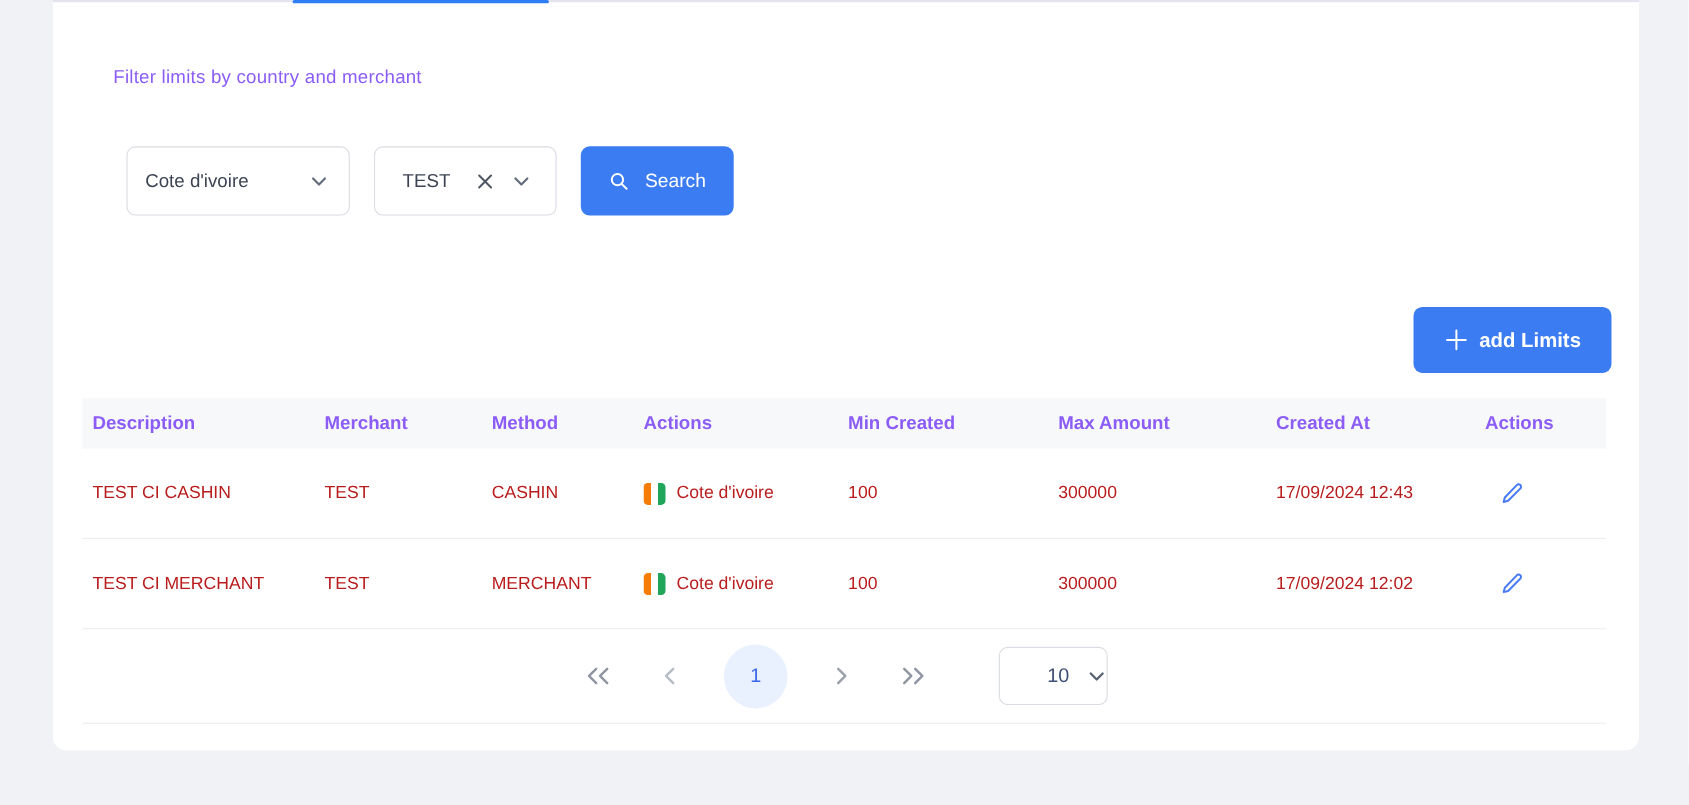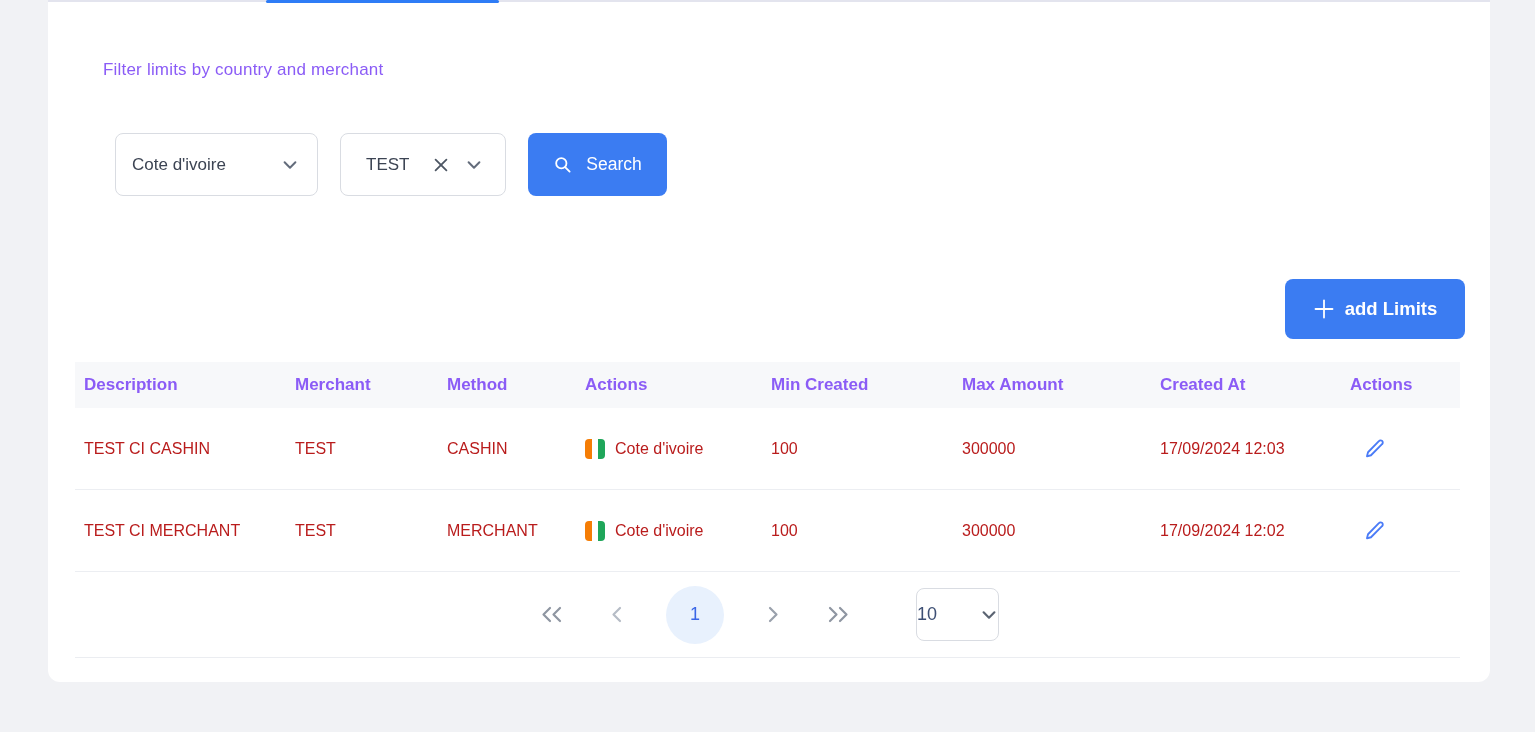--- a/index.html
+++ b/index.html
@@ -72,22 +72,22 @@
     display:flex; align-items:center; justify-content:center; gap:38px;
     border-bottom:1px solid #ebedf1;
   }
   .pg-btn { background:none; border:none; cursor:pointer; display:flex; align-items:center; padding:4px; }
   .pg-current {
     width:58px; height:58px; border-radius:50%; background:#e8f1fd;
     display:flex; align-items:center; justify-content:center;
     font-size:18px; color:#3a66e6; cursor:pointer;
   }
   .pg-size {
-    width:83px; height:53px; border:1px solid #d9dce2; border-radius:8px; background:#fff;
-    display:flex; align-items:center; justify-content:space-between; gap:16px;
+    width:99px; height:53px; border:1px solid #d9dce2; border-radius:8px; background:#fff;
+    display:flex; align-items:center; justify-content:flex-end; gap:16px;
     font-size:18px; color:#3d4f74; cursor:pointer; margin-left:24px;
   }
   svg { display:block; }
 </style>
 </head>
 <body>
 
 <div class="card">
   <div class="card-top-line"></div>
   <div class="tab-indicator"></div>
@@ -155,21 +155,21 @@
     <div class="t-grid t-row">
       <div class="cell">TEST CI CASHIN</div>
       <div class="cell">TEST</div>
       <div class="cell">CASHIN</div>
       <div class="cell country-cell">
         <span class="flag"></span>
         <span>Cote d'ivoire</span>
       </div>
       <div class="cell">100</div>
       <div class="cell">300000</div>
-      <div class="cell">17/09/2024 12:03</div>
+      <div class="cell">17/09/2024 12:43</div>
       <div class="cell">
         <button class="edit-btn">
           <span>
             <svg width="21" height="21" viewBox="0 0 24 24" fill="none" stroke="#4a7bf7" stroke-width="2.1" stroke-linecap="round" stroke-linejoin="round">
                 <path d="M17 3.5a2.55 2.55 0 1 1 3.6 3.6L8 19.7 3.4 20.9 4.6 16.3 17 3.5z"></path>
               </svg>
           </span>
         </button>
       </div>
     </div>

